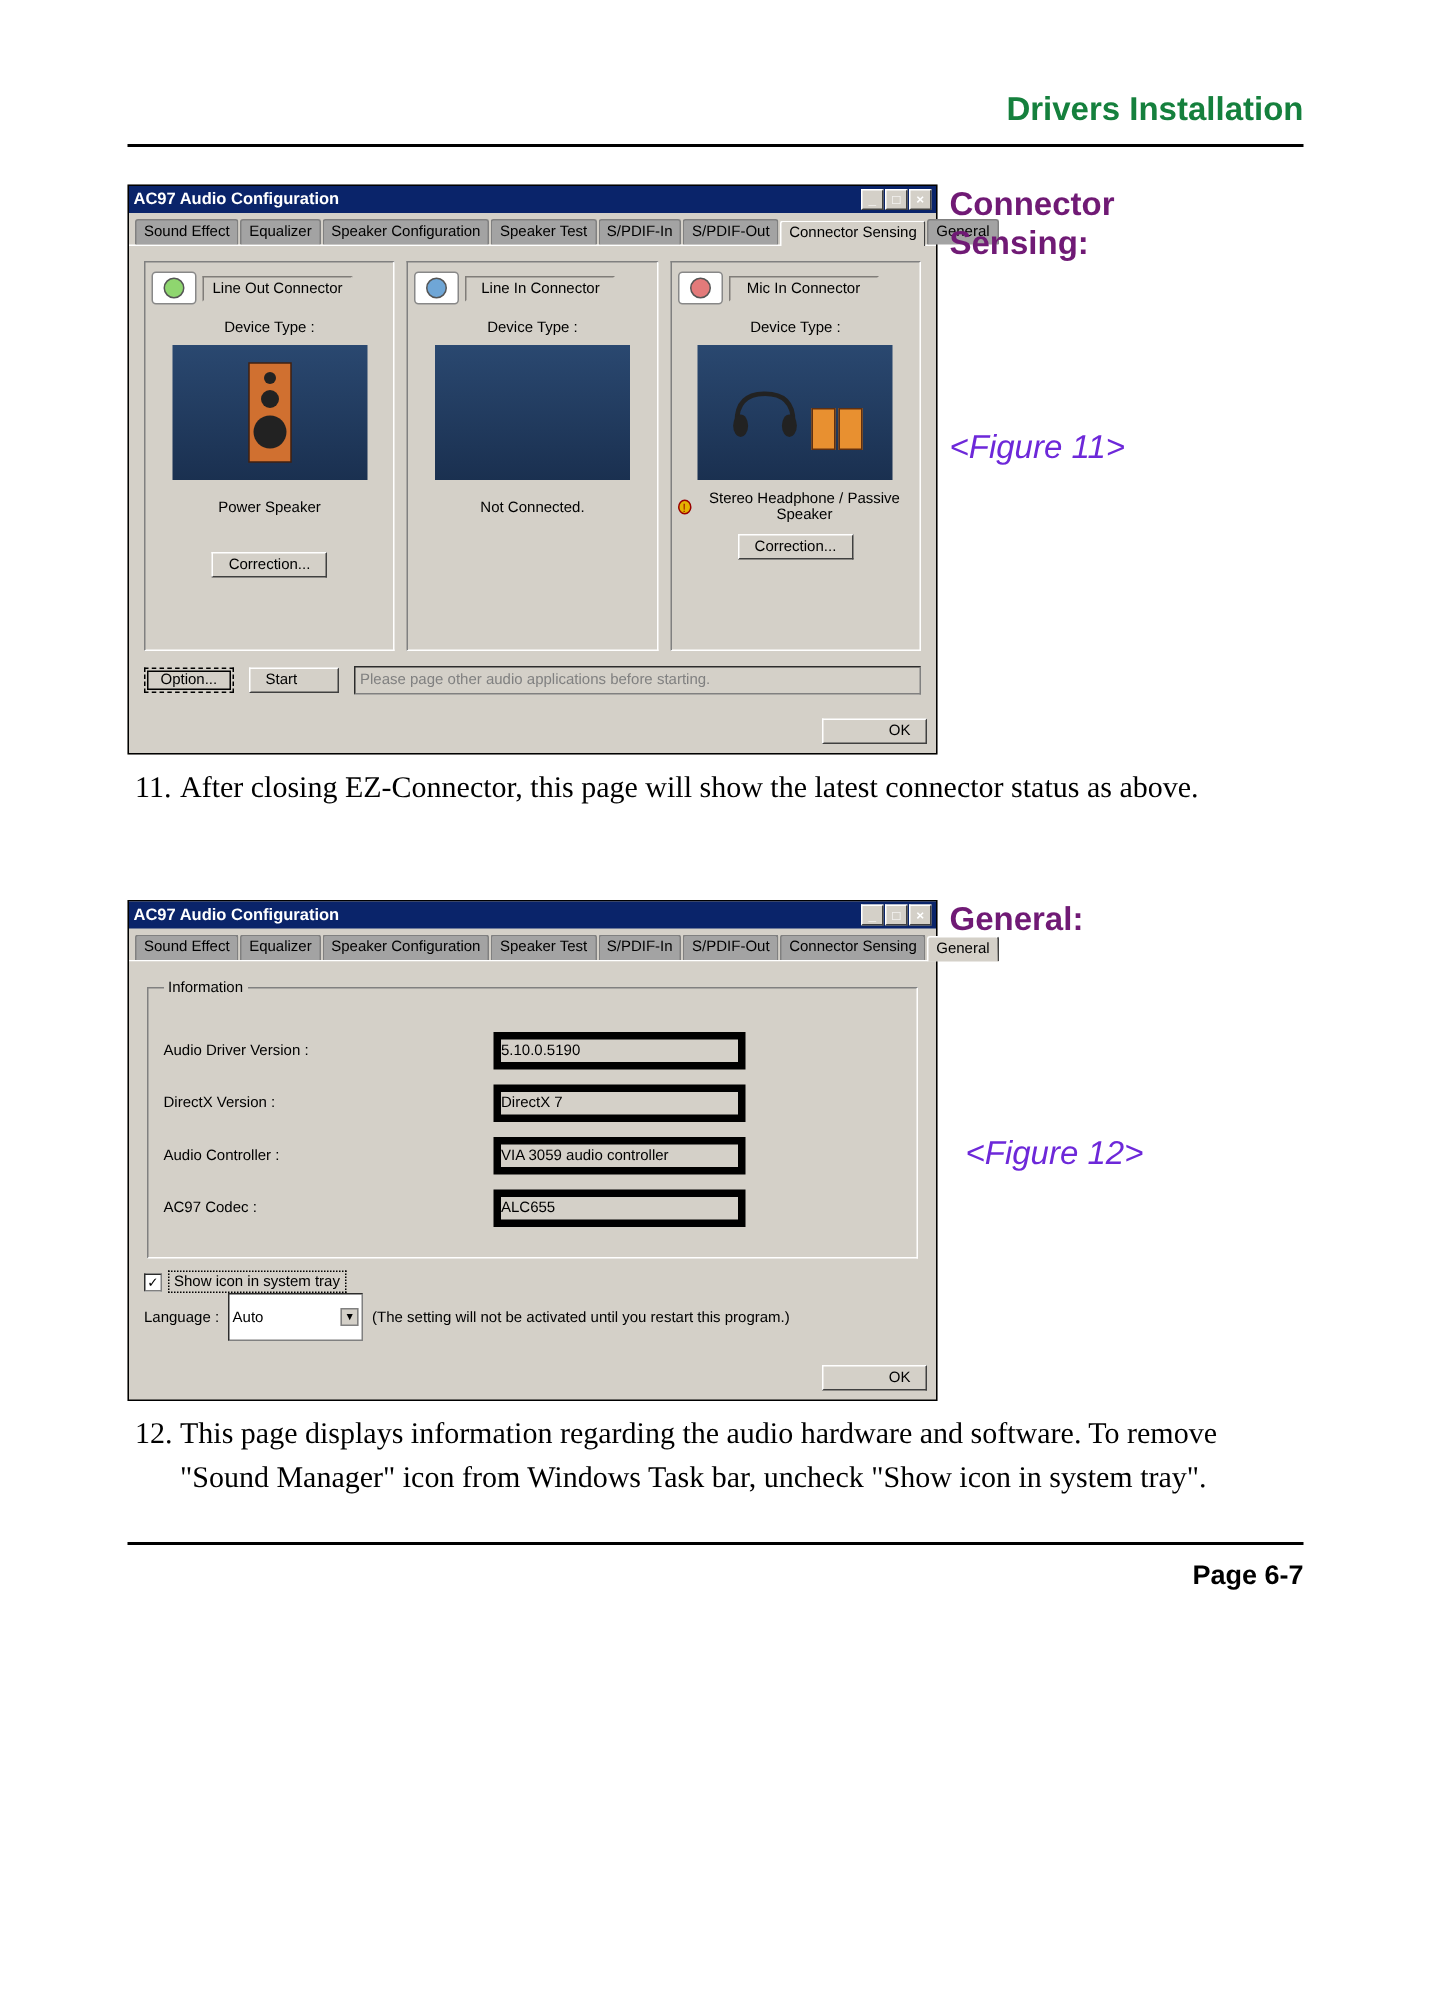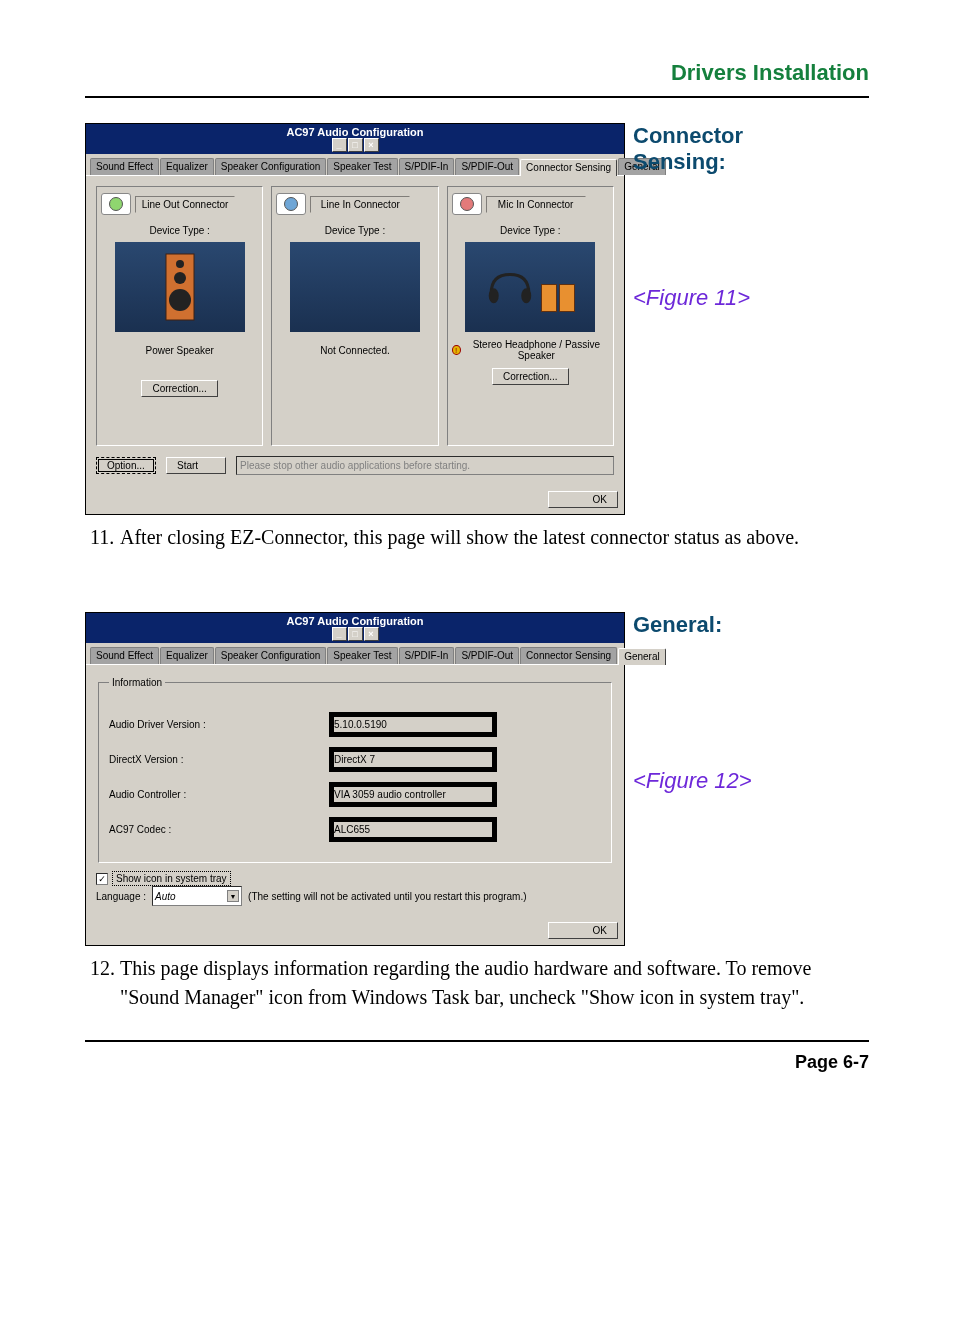--- a/index.html
+++ b/index.html
@@ -26,41 +26,40 @@
     margin-bottom: 25px;
   }
 
   .fig-row {
     display: flex;
     gap: 8px;
     align-items: flex-start;
     margin-bottom: 5px;
   }
   .side-col { flex: 0 0 140px; padding-top: 0px; }
-  .side-bold { font-weight: bold; font-size: 22px; color:#0c4a6e; }
+  .side-bold { font-weight: bold; font-size: 22px; color:#701a75; }
   .side-fig { font-style: italic; font-size: 22px; margin-top: 110px; color:#6d28d9;}
 
   .win {
     width: 540px;
     border: 1px solid #000;
     background: #d4d0c8;
     font-family: "Tahoma", Arial, sans-serif;
     font-size: 11px;
     color: #000;
   }
   .titlebar {
     background: #0a246a;
     color: #fff;
     display: flex;
     align-items: center;
     justify-content: space-between;
     padding: 2px 3px;
     font-weight: bold;
     font-size: 11px;
-    flex-direction: column;
   }
   .titlebar-btns { display: flex; gap: 1px; }
   .tb-btn {
     width: 15px; height: 14px;
     background: #d4d0c8;
     border: 1px solid #fff;
     border-right-color:#404040; border-bottom-color:#404040;
     font-size: 9px;
     display:flex; align-items:center; justify-content:center;
     line-height: 1;
@@ -165,21 +164,21 @@
   .gen-body legend { font-size:10px; padding:0 3px; }
   .info-row { display:flex; align-items:center; margin: 10px 0; }
   .info-label { width:220px; text-align:left; font-size:10px; padding-right:10px;}
   .info-val {
     width:168px; text-align:left; font-size:10px;
     border:5px solid #000000; background:#d4d0c8; padding:2px 0;
   }
   .chk-row { display:flex; align-items:center; gap:4px; font-size:10px; margin-top:8px;}
   .chk { width:12px; height:12px; border:1px inset #808080; background:#fff; display:flex; align-items:center; justify-content:center; font-size:9px;}
   .lang-row { display:flex; align-items:center; gap:6px; font-size:10px; }
-  .sel { border:1px inset #808080; background:#fff; width:90px; height:20px; display:flex; align-items:center; justify-content:space-between; padding:0 2px; font-size:10px;font-style:italic;}
+  .sel { border:1px inset #808080; background:#fff; width:90px; height:32px; display:flex; align-items:center; justify-content:space-between; padding:0 2px; font-size:10px;}
   .sel-arrow { width:12px; height:12px; background:#d4d0c8; border:1px solid #808080; display:flex; align-items:center; justify-content:center; font-size:7px;}
 
   .body-text {
     font-family: "Times New Roman", serif;
     font-size: 20px;
     line-height: 1.45;
     margin: 8px 0 60px 35px;
   }
   .list-num { margin-left:-30px; display:inline-block; width:30px; }
 
@@ -286,21 +285,21 @@
               <span>Stereo Headphone / Passive Speaker</span>
             </div>
             <div style="margin-top:6px;">
               <span class="btn">Correction...</span>
             </div>
           </div>
         </div>
         <div class="bottom-row">
           <span class="btn focus">Option...</span>
           <span class="btn">Start</span>
-          <div class="note-field">Please stop other audio applications before starting.</div>
+          <div class="note-field">Please page other audio applications before starting.</div>
         </div>
       </div>
       <div class="ok-row">
         <span class="btn" style="min-width:70px;">OK</span>
       </div>
     </div>
 
     <div class="side-col">
       <div class="side-bold"><span>Connector</span><br><span>Sensing:</span></div>
       <div class="side-fig">&lt;Figure 11&gt;</div>
@@ -364,21 +363,21 @@
           <span style="color:#000;">(The setting will not be activated until you restart this program.)</span>
         </div>
       </div>
       <div class="ok-row">
         <span class="btn" style="min-width:70px;">OK</span>
       </div>
     </div>
 
     <div class="side-col">
       <div class="side-bold">General:</div>
-      <div class="side-fig" style="margin-top:130px;">&lt;Figure 12&gt;</div>
+      <div class="side-fig" style="margin-top:130px;text-align:center;">&lt;Figure 12&gt;</div>
     </div>
   </div>
 
   <div class="body-text" style="margin-bottom:28px;">
     <span class="list-num">12.</span><span>This page displays information regarding the audio hardware and software. To remove "Sound Manager" icon from Windows Task bar, uncheck "Show icon in system tray".</span>
   </div>
 
   <div class="footer">Page 6-7</div>
 </div>
 

